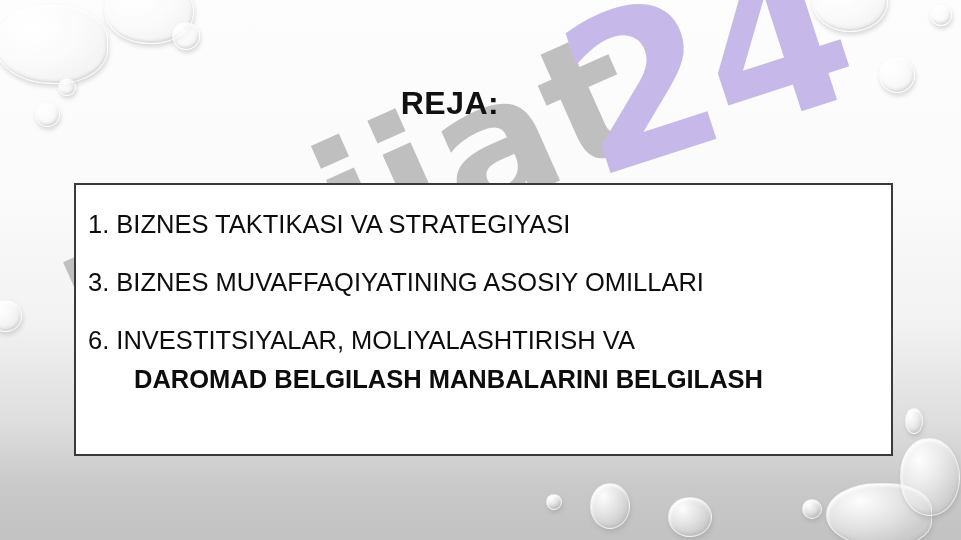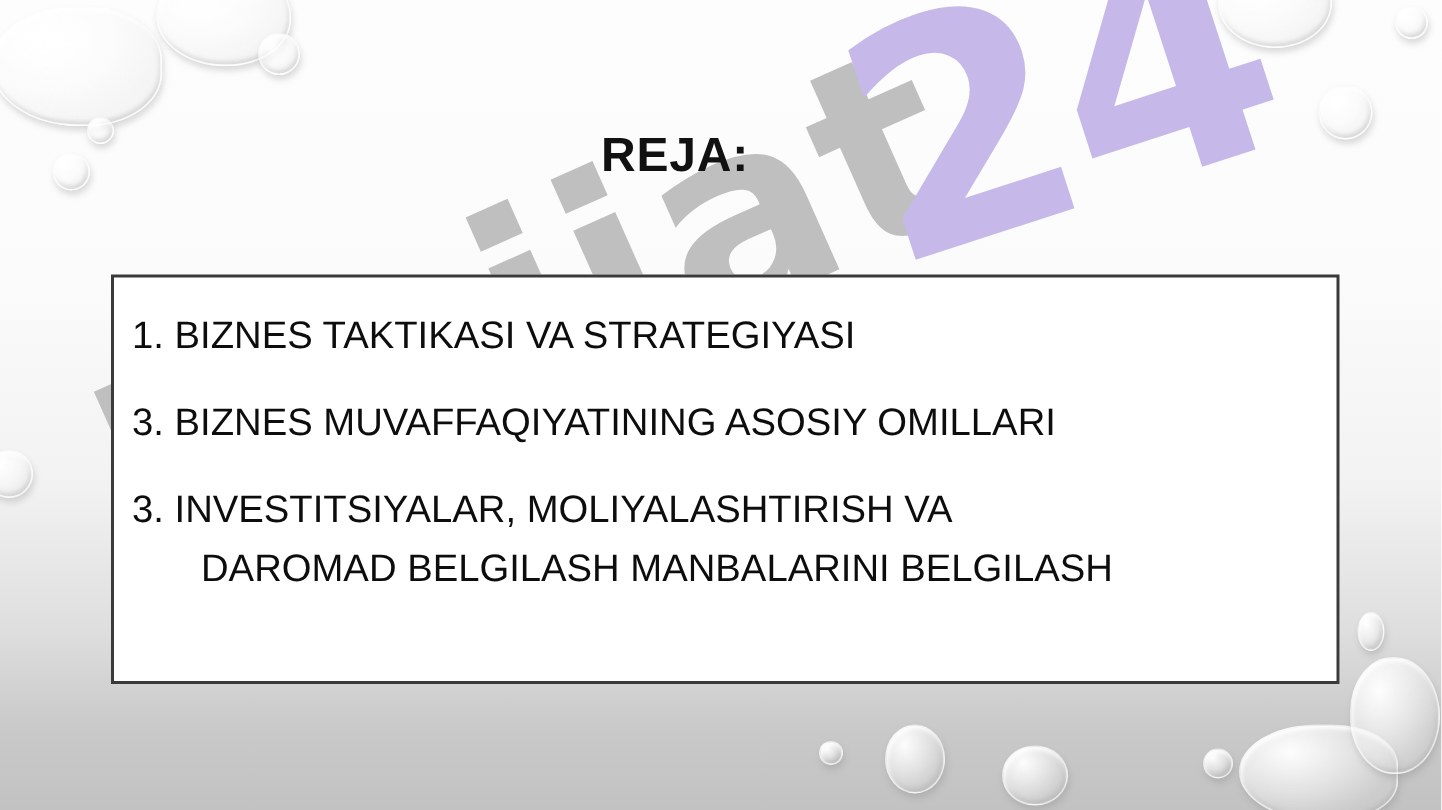--- a/index.html
+++ b/index.html
@@ -102,20 +102,21 @@
     font-size: 25.5px;
     color: #0d0d0d;
     line-height: 1.05;
     margin: 12px 0 31px 0;
     white-space: nowrap;
   }
   .reja-line.cont {
     margin-top: -18px;
     margin-left: 46px;
     margin-bottom: 0;
+    font-weight: bold;
   }
 </style>
 </head>
 <body>
 
 <div id="slide">
 
   <div class="wm-gray">Hujjat</div>
 
   <div class="wm-24">24</div>
@@ -139,18 +140,18 @@
   <div class="drop" style="left:826px; top:483px; width:104px; height:62px; border-radius:54% 46% 44% 56%;"></div>
   <div class="drop" style="left:900px; top:438px; width:58px;  height:76px; border-radius:48% 52% 50% 50%;"></div>
   <div class="drop" style="left:905px; top:408px; width:16px;  height:24px;"></div>
 
   <div id="title">REJA:</div>
 
   <div id="content-box">
     <div class="reja-list">
       <div class="reja-line">1. BIZNES TAKTIKASI VA STRATEGIYASI</div>
       <div class="reja-line">3. BIZNES MUVAFFAQIYATINING ASOSIY OMILLARI</div>
-      <div class="reja-line">3. INVESTITSIYALAR, MOLIYALASHTIRISH VA</div>
+      <div class="reja-line">6. INVESTITSIYALAR, MOLIYALASHTIRISH VA</div>
       <div class="reja-line cont">DAROMAD BELGILASH MANBALARINI BELGILASH</div>
     </div>
   </div>
 
 </div>
 
 </body></html>

